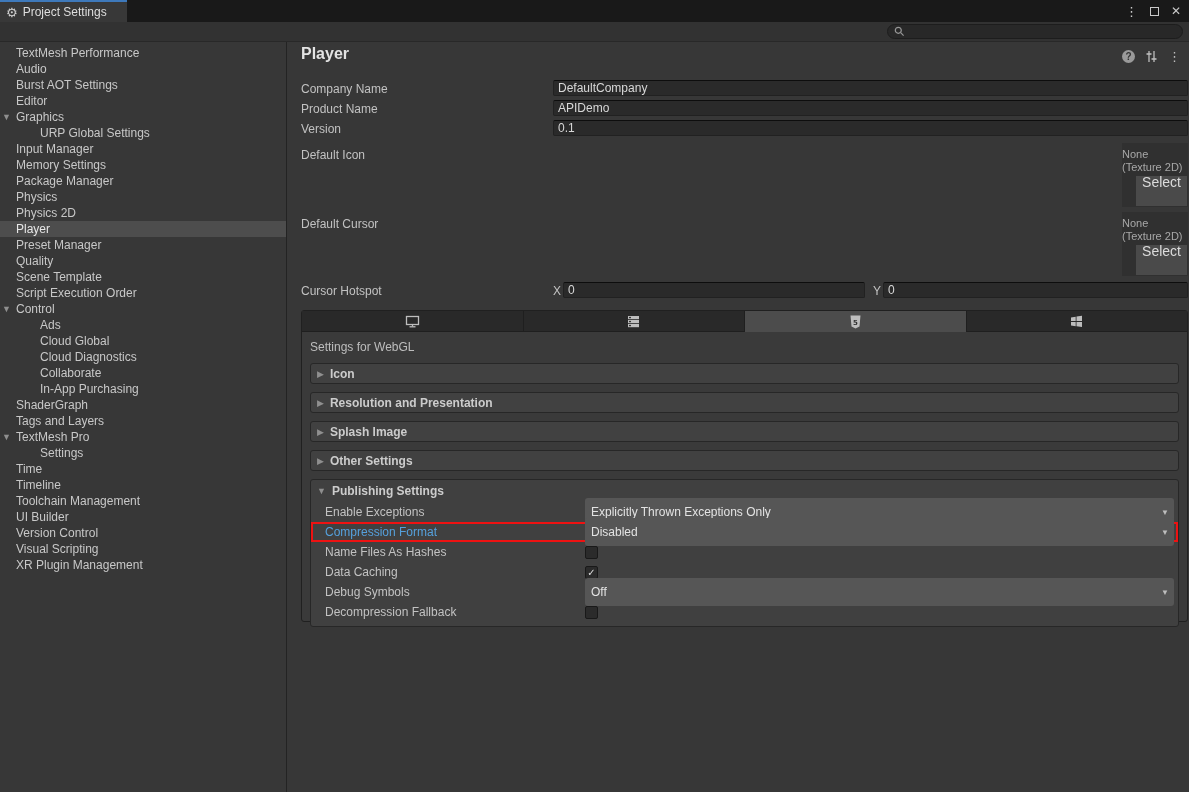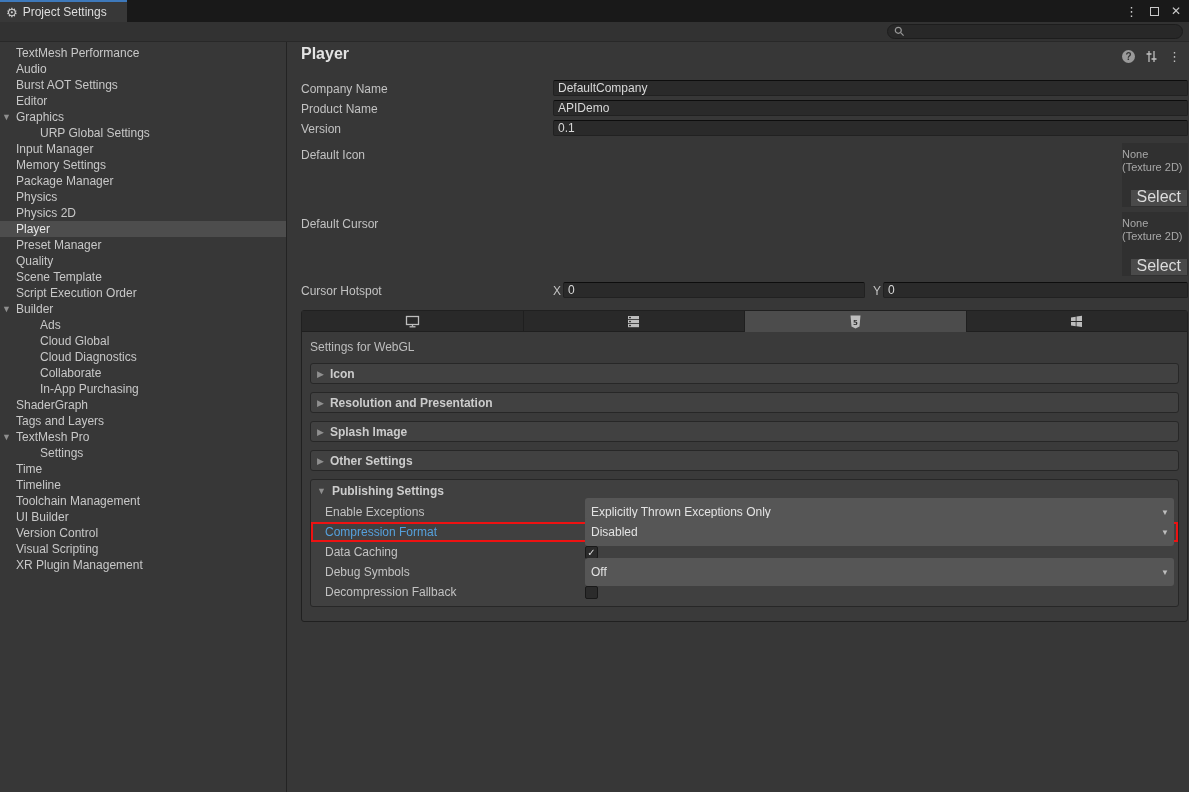--- a/index.html
+++ b/index.html
@@ -48,21 +48,21 @@
     position:absolute; height:16px; background:#2a2a2a;
     border:1px solid #212121; border-top-color:#0d0d0d; border-radius:2px;
     color:#d8d8d8; padding:0 4px; line-height:14px;
   }
   .texslot {
     position:absolute; width:66px; height:64px; background:#303030;
     text-align:left; color:#a8a8a8; font-size:11px; padding-top:5px; line-height:13px;
   }
   .texslot .selbtn {
     position:absolute; right:1px; bottom:1px; background:#4a4a4a; color:#dcdcdc;
-    font-size:16px; padding:0 6px; height:16px; line-height:13px;
+    font-size:14px; padding:0 6px; height:30px; line-height:13px;
   }
   
   .platform-box {
     position:absolute; left:14px; top:268px; width:887px; height:312px;
     border:1px solid #202020; border-radius:3px; background:#3a3a3a;
   }
   .ptabs { display:flex; height:21px; }
   .ptab { flex:1; background:#292929; border-right:1px solid #1f1f1f; border-bottom:1px solid #1f1f1f; display:flex; align-items:center; justify-content:center; }
   .ptab:last-child { border-right:none; }
   .ptab.sel { background:#4c4c4c; border-bottom:none; }
@@ -130,21 +130,21 @@
       <div class="side-item"><span>Input Manager</span></div>
       <div class="side-item"><span>Memory Settings</span></div>
       <div class="side-item"><span>Package Manager</span></div>
       <div class="side-item"><span>Physics</span></div>
       <div class="side-item"><span>Physics 2D</span></div>
       <div class="side-item selected"><span>Player</span></div>
       <div class="side-item"><span>Preset Manager</span></div>
       <div class="side-item"><span>Quality</span></div>
       <div class="side-item"><span>Scene Template</span></div>
       <div class="side-item"><span>Script Execution Order</span></div>
-      <div class="side-item"><span class="tri">▼</span><span>Builder</span></div>
+      <div class="side-item"><span class="tri">▼</span><span>Control</span></div>
       <div class="side-item lvl1"><span>Ads</span></div>
       <div class="side-item lvl1"><span>Cloud Global</span></div>
       <div class="side-item lvl1"><span>Cloud Diagnostics</span></div>
       <div class="side-item lvl1"><span>Collaborate</span></div>
       <div class="side-item lvl1"><span>In-App Purchasing</span></div>
       <div class="side-item"><span>ShaderGraph</span></div>
       <div class="side-item"><span>Tags and Layers</span></div>
       <div class="side-item"><span class="tri">▼</span><span>TextMesh Pro</span></div>
       <div class="side-item lvl1"><span>Settings</span></div>
       <div class="side-item"><span>Time</span></div>
@@ -270,20 +270,26 @@
               <div class="pub-row hl">
                 <span class="pub-label">Compression Format</span>
                 <div class="pub-ctrl">
                   <div class="dropdown">
                     <span>Disabled</span>
                     <span class="dd-arrow">▼</span>
                   </div>
                 </div>
               </div>
               <div class="pub-row">
+                <span class="pub-label">Name Files As Hashes</span>
+                <div class="pub-ctrl">
+                  <div class="checkbox"></div>
+                </div>
+              </div>
+              <div class="pub-row">
                 <span class="pub-label">Data Caching</span>
                 <div class="pub-ctrl">
                   <div class="checkbox">✓</div>
                 </div>
               </div>
               <div class="pub-row">
                 <span class="pub-label">Debug Symbols</span>
                 <div class="pub-ctrl">
                   <div class="dropdown">
                     <span>Off</span>

